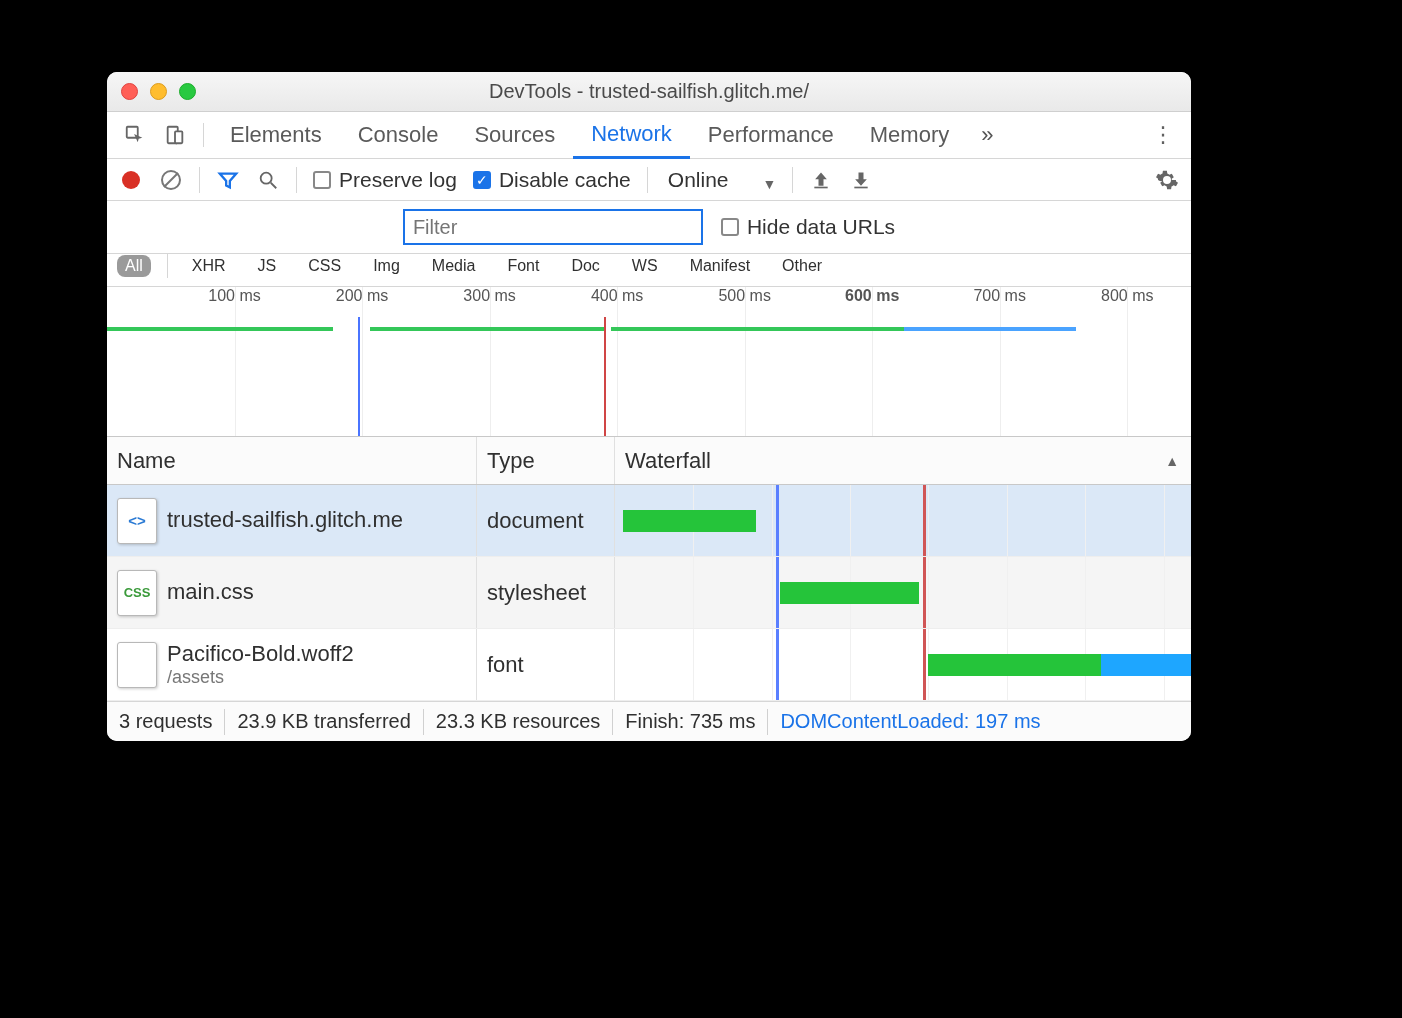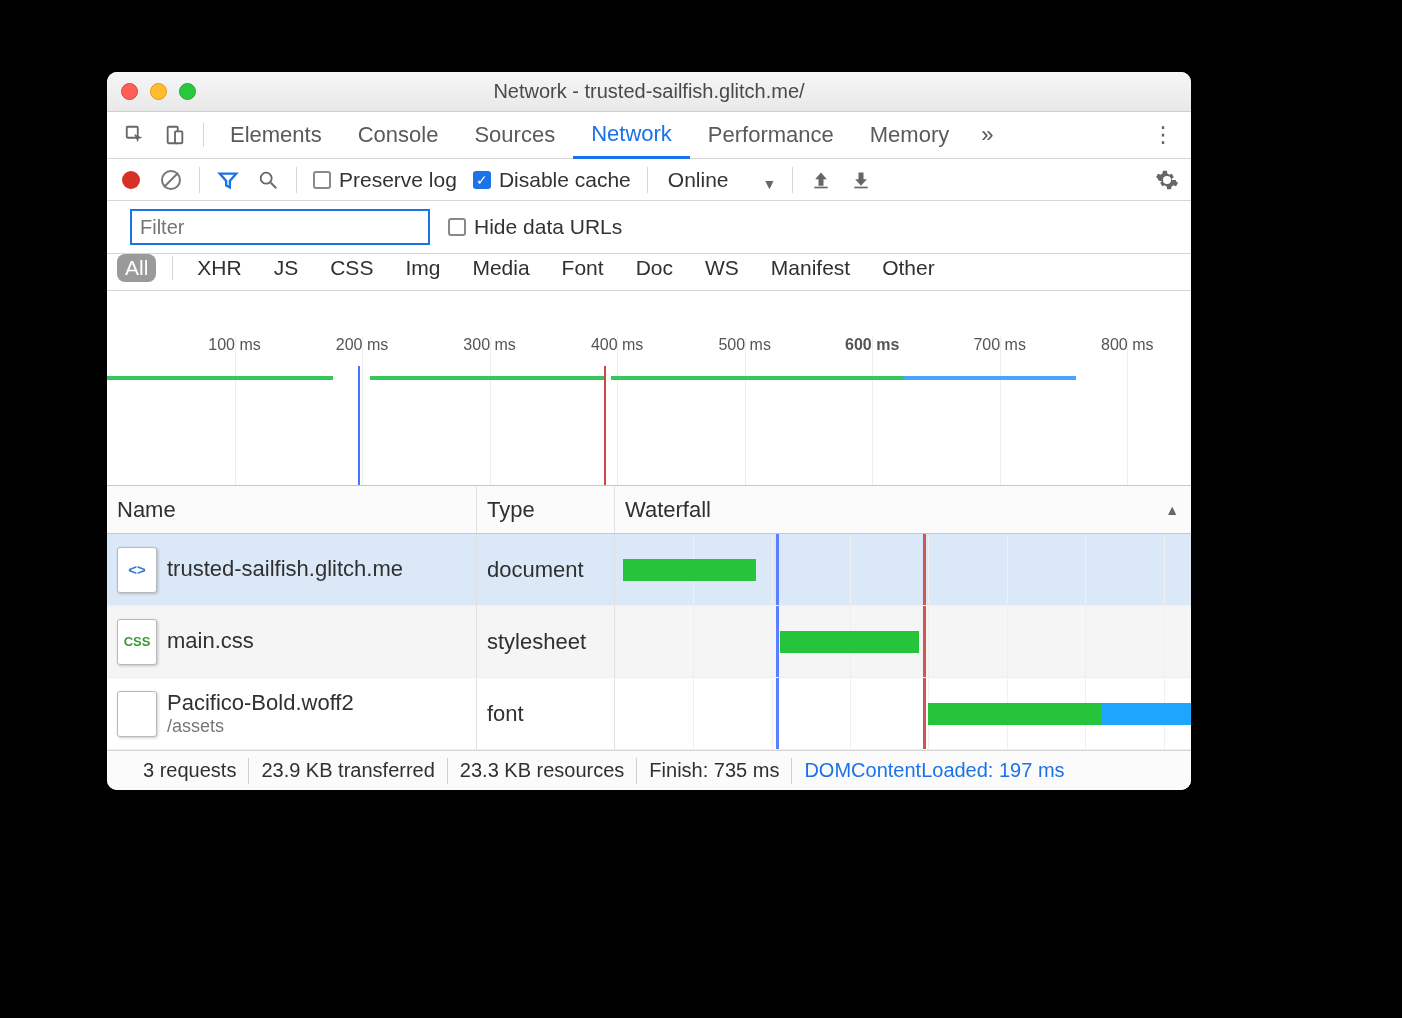--- a/index.html
+++ b/index.html
@@ -59,28 +59,28 @@
   .iconcircle{width:24px;height:24px;display:flex;align-items:center;justify-content:center;}
   .rec{width:18px;height:18px;background:#d93025;border-radius:50%;}
   .divider{width:1px;height:26px;background:#d6d6d6;}
   .cbwrap{display:flex;align-items:center;gap:8px;font-size:21px;color:#333;}
   .cbox{width:18px;height:18px;border:2px solid #888;border-radius:3px;display:flex;align-items:center;justify-content:center;}
   .cbox.checked{background:#1a73e8;border-color:#1a73e8;color:#fff;font-size:14px;line-height:1;}
   .throttle{display:flex;align-items:flex-end;gap:34px;font-size:21px;color:#333;margin-left:4px;}
   .throttle .arrow{color:#666;font-size:14px;}
   .gear{margin-left:auto;color:#606060;}
   
-  .filterrow{padding:8px 23px;border-bottom:1px solid #d6d6d6;display:flex;align-items:center;gap:18px;}
+  .filterrow{padding:8px 23px;border-bottom:1px solid #d6d6d6;display:flex;align-items:center;gap:18px;justify-content:center;}
   .filterinp{border:2px solid #1a73e8;height:36px;width:300px;padding:0 8px;font-size:20px;color:#555;outline:none;}
-  .pillrow{padding:0 10px 8px;border-bottom:1px solid #d6d6d6;display:flex;align-items:center;gap:16px;font-size:21px;}
+  .pillrow{padding:0 10px 8px;border-bottom:1px solid #d6d6d6;display:flex;align-items:center;gap:16px;font-size:16px;}
   .pill{padding:2px 8px;border-radius:8px;cursor:pointer;}
   .pill.active{background:#9a9a9a;color:#fff;}
   .pillsep{width:1px;height:24px;background:#d6d6d6;}
   
-  .overview{height:150px;border-bottom:1px solid #c8c8c8;position:relative;background:#fff;margin-top:45px;}
+  .overview{height:150px;border-bottom:1px solid #c8c8c8;position:relative;background:#fff;}
   .overview .ticks{position:absolute;top:0;left:0;right:0;height:30px;}
   .overview .tick{position:absolute;top:0;font-size:16px;color:#555;transform:translateX(-50%);}
   .overview .tickline{position:absolute;top:0;bottom:0;width:1px;background:#eee;}
   .ov-bar{position:absolute;height:4px;}
   .ov-bar.green{background:#34c759;}
   .ov-bar.blue{background:#4aa3ff;}
   .vline{position:absolute;top:30px;bottom:0;width:2px;}
   .vline.blue{background:#4a74ff;}
   .vline.red{background:#d04545;}
   
@@ -101,38 +101,38 @@
   .namecol .txt{display:flex;flex-direction:column;justify-content:center;line-height:1.2;}
   .sub{font-size:18px;color:#777;}
   .wfcell{position:relative;}
   .wf-bar{position:absolute;height:22px;top:50%;transform:translateY(-50%);}
   .wf-bar.green{background:#25c43a;}
   .wf-bar.blue{background:#1ea6ff;}
   .wf-vline{position:absolute;top:0;bottom:0;width:3px;}
   .wf-vline.blue{background:#5a7fff;}
   .wf-vline.red{background:#d05555;}
   
-  .status{height:40px;border-top:1px solid #d6d6d6;display:flex;align-items:center;padding:0 24px;gap:0;font-size:20px;background:#fbfbfb;}
+  .status{height:40px;border-top:1px solid #d6d6d6;display:flex;align-items:center;padding:0 0;gap:0;font-size:20px;background:#fbfbfb;}
   .status .chunk{padding:0 12px;}
   .status .vdiv{width:1px;height:26px;background:#d0d0d0;}
   .status .dcl{color:#1a73e8;}
   svg{display:block;}
 </style>
 </head>
 <body>
 
 <div class="window">
 
   <div class="titlebar">
     <div class="traffic">
       <span class="t-close"></span>
       <span class="t-min"></span>
       <span class="t-max"></span>
     </div>
-    <div class="title">Network - trusted-sailfish.glitch.me/</div>
+    <div class="title">DevTools - trusted-sailfish.glitch.me/</div>
   </div>
 
   <div class="tabs">
     <div class="iconbtn">
       <svg width="22" height="22" viewBox="0 0 24 24" fill="none" stroke="#666" stroke-width="2">
           <rect x="3" y="3" width="12" height="12" rx="1"></rect>
           <path d="M11 11 L20 15 L16 16 L15 20 z" fill="#666" stroke="none"></path>
         </svg>
     </div>
     <div class="iconbtn">

